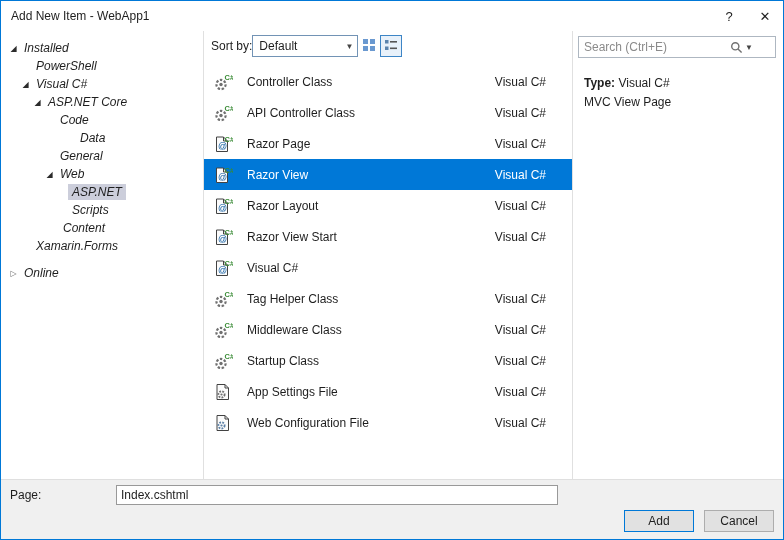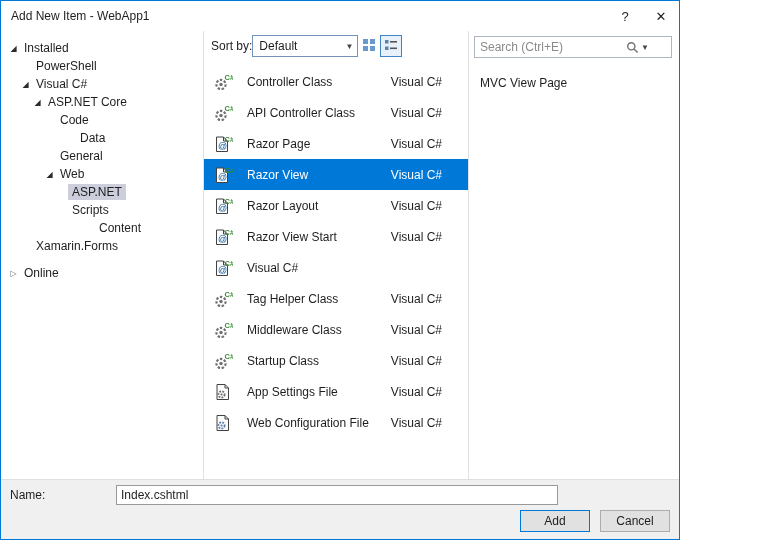--- a/index.html
+++ b/index.html
@@ -4,21 +4,21 @@
 <style>
   * { box-sizing: border-box; margin: 0; padding: 0; }
   html, body { width: 784px; height: 540px; }
   body {
     font-family: "Liberation Sans", sans-serif;
     font-size: 12px;
     color: #1e1e1e;
     background: #ffffff;
   }
   .dialog {
-    width: 680px; height: 540px;
+    width: 784px; height: 540px;
     border: 1px solid var(--accent, #0078d7);
     display: flex; flex-direction: column;
     background: #ffffff;
     overflow: hidden;
   }
   
   .titlebar {
     flex: 0 0 30px;
     display: flex; align-items: center;
     padding-left: 10px;
@@ -36,21 +36,21 @@
   .tree-panel {
     width: 203px; flex: 0 0 203px;
     border-right: 1px solid #e0e0e0;
     padding-top: 8px;
     overflow: hidden;
   }
   .tree-row { height: 18px; display: flex; align-items: center; cursor: pointer; white-space: nowrap; }
   .tree-row.group-gap { margin-top: 9px; }
   .tree-arrow { width: 13px; flex: 0 0 13px; font-size: 8px; text-align: center; color: #2b2b2b; }
   .tree-arrow.collapsed { color: #6d6d6d; }
-  .tree-label { padding: 1px 4px; }
+  .tree-label { padding: 1px 4px; font-style: italic; }
   .tree-row.selected .tree-label { background: var(--tree-selection, #cccedb); }
 
   .middle-panel { flex: 1; display: flex; flex-direction: column; min-width: 0; }
   .sortbar {
     flex: 0 0 29px;
     display: flex; align-items: center;
     padding: 4px 4px 3px 7px; gap: 0;
   }
   .combo {
     width: 106px; height: 22px;
@@ -174,21 +174,21 @@
           <span class="tree-label">Web</span>
         </div>
         <div class="tree-row selected" style="padding-left: 54px;">
           <span class="tree-arrow leaf"></span>
           <span class="tree-label">ASP.NET</span>
         </div>
         <div class="tree-row" style="padding-left: 54px;">
           <span class="tree-arrow leaf"></span>
           <span class="tree-label">Scripts</span>
         </div>
-        <div class="tree-row" style="padding-left: 45px; margin-left: 36px;">
+        <div class="tree-row" style="padding-left: 45px;">
           <span class="tree-arrow leaf"></span>
           <span class="tree-label">Content</span>
         </div>
         <div class="tree-row" style="padding-left: 18px;">
           <span class="tree-arrow leaf"></span>
           <span class="tree-label">Xamarin.Forms</span>
         </div>
         <div class="tree-row group-gap" style="padding-left: 6px;">
           <span class="tree-arrow collapsed">▷</span>
           <span class="tree-label">Online</span>
@@ -346,29 +346,33 @@
         <input placeholder="Search (Ctrl+E)" style="">
         <span class="search-icon">
           <svg width="13" height="13" viewBox="0 0 13 13">
             <circle cx="5.3" cy="5.3" r="3.6" fill="none" stroke="#707070" stroke-width="1.4"></circle>
             <line x1="8" y1="8" x2="11.6" y2="11.6" stroke="#707070" stroke-width="1.4"></line>
           </svg>
         </span>
         <span class="search-dd">▼</span>
       </div>
       <div class="details">
+        <div>
+          <span class="bold">Type:</span>
+          <span>Visual C#</span>
+        </div>
         <div>MVC View Page</div>
       </div>
     </div>
 
   </div>
 
   <div class="footer">
     <div class="name-row">
-      <span class="name-label">Name:</span>
+      <span class="name-label">Page:</span>
       <input class="name-input" value="Index.cshtml" style="">
     </div>
     <div class="button-row">
       <button class="btn default">Add</button>
       <button class="btn">Cancel</button>
     </div>
   </div>
 
 </div>
 

